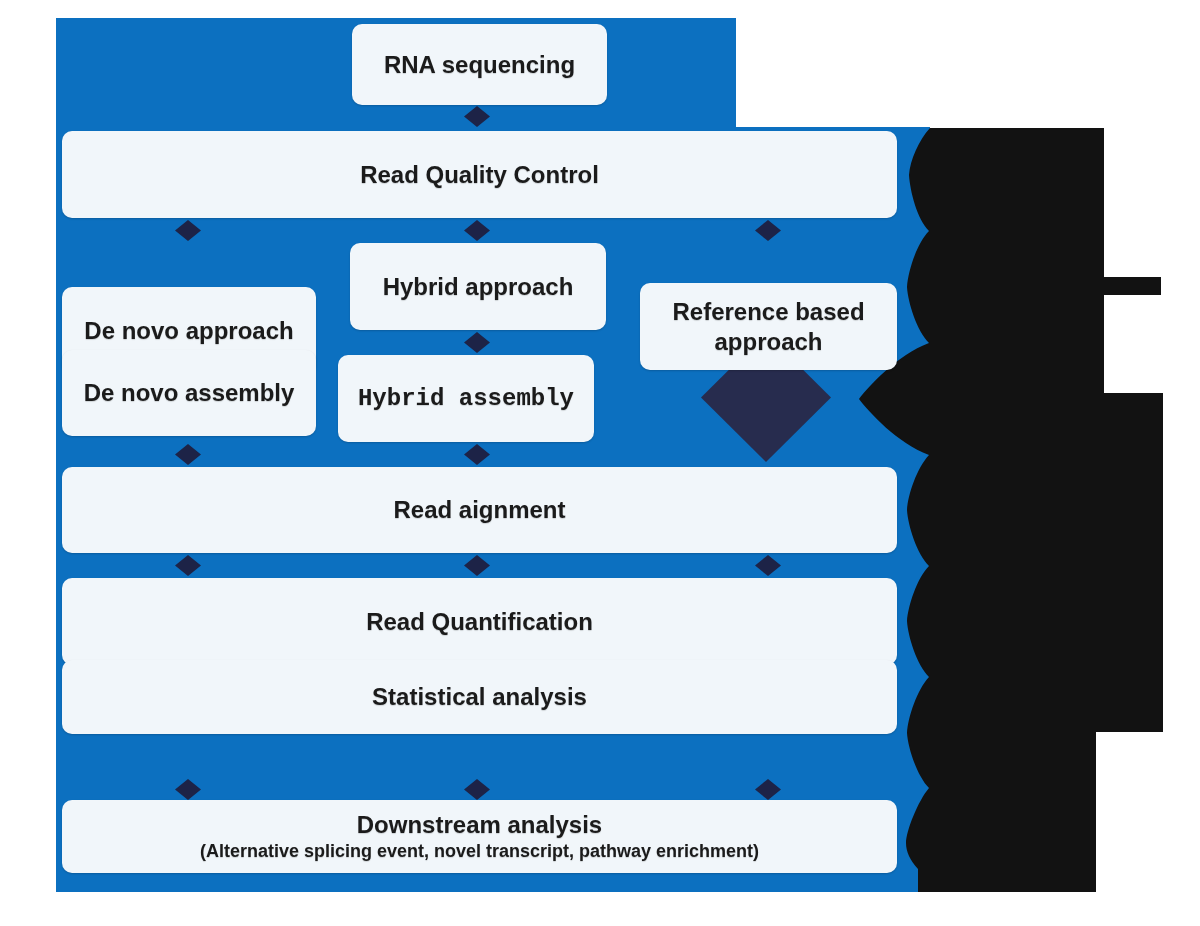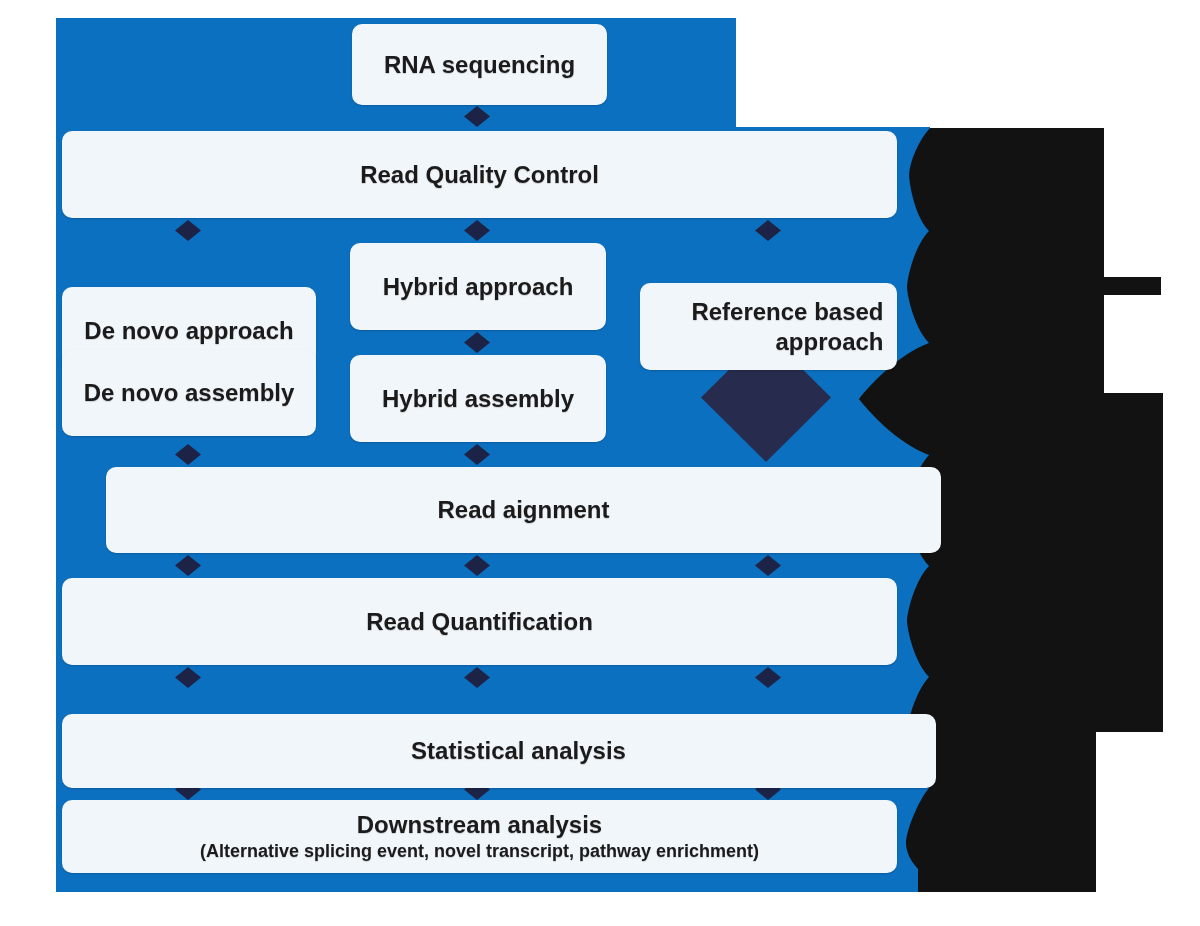--- a/index.html
+++ b/index.html
@@ -13,35 +13,35 @@
   }
   .panel-main{
     position:absolute;left:56px;top:127px;width:874px;height:765px;
     background:var(--panel-blue,#0c70c0);
   }
   .node{
     position:absolute;display:flex;flex-direction:column;align-items:center;justify-content:center;
     background:var(--node-fill,#f1f6fa);border-radius:10px;
     box-shadow:0 1px 2px rgba(0,0,0,0.18);
     color:var(--node-text,#1b1b1b);font-weight:700;font-size:24px;line-height:1.25;
-    text-align:right;z-index:3;
+    text-align:center;z-index:3;
     text-shadow:0 1px 1px rgba(0,0,0,0.15);
   }
   .node .sub{font-size:18px;}
   
   #n-rna   {left:352px;top:24px;  width:255px;height:81px;}
   #n-rqc   {left:62px; top:131px; width:835px;height:87px;}
   #n-dna   {left:62px; top:243px; width:254px;height:87px;margin-top:44px;}
   #n-hya   {left:350px;top:243px; width:256px;height:87px;}
   #n-ref   {left:640px;top:243px; width:257px;height:87px;margin-top:40px;}
   #n-dns   {left:62px; top:350px; width:254px;height:86px;}
-  #n-hys   {left:350px;top:355px; width:256px;height:87px;}
-  #n-aln   {left:62px; top:467px; width:835px;height:86px;margin-left:44px;}
+  #n-hys   {left:338px;top:355px; width:256px;height:87px;font-family:Liberation Mono, monospace;}
+  #n-aln   {left:62px; top:467px; width:835px;height:86px;}
   #n-qnt   {left:62px; top:578px; width:835px;height:87px;}
-  #n-sta   {left:62px; top:714px; width:835px;height:74px;padding-left:39px;}
+  #n-sta   {left:62px; top:660px; width:835px;height:74px;}
   #n-dwn   {left:62px; top:800px; width:835px;height:73px;}
   .dm{
     position:absolute;width:26px;height:21px;z-index:2;
     background:var(--connector-navy,#1d2347);
     clip-path:polygon(50% 0,100% 50%,50% 100%,0 50%);
   }
   .dm-big{
     position:absolute;left:701px;top:333px;width:130px;height:129px;z-index:2;
     background:var(--diamond-navy,#272c4e);
     clip-path:polygon(50% 0,100% 50%,50% 100%,0 50%);

